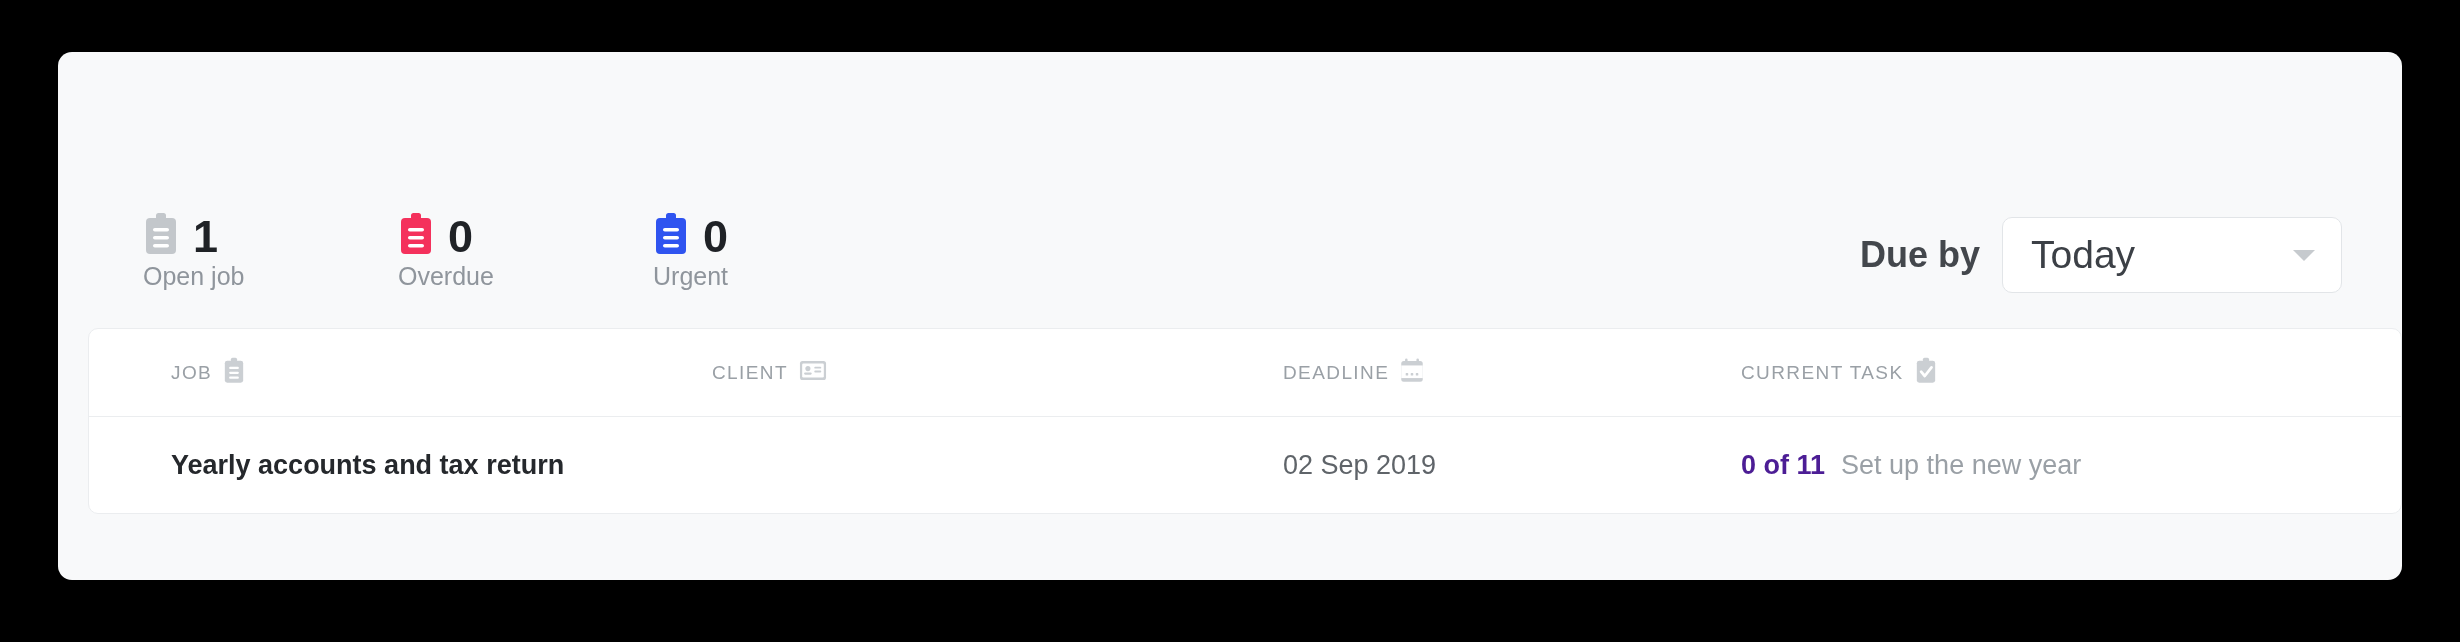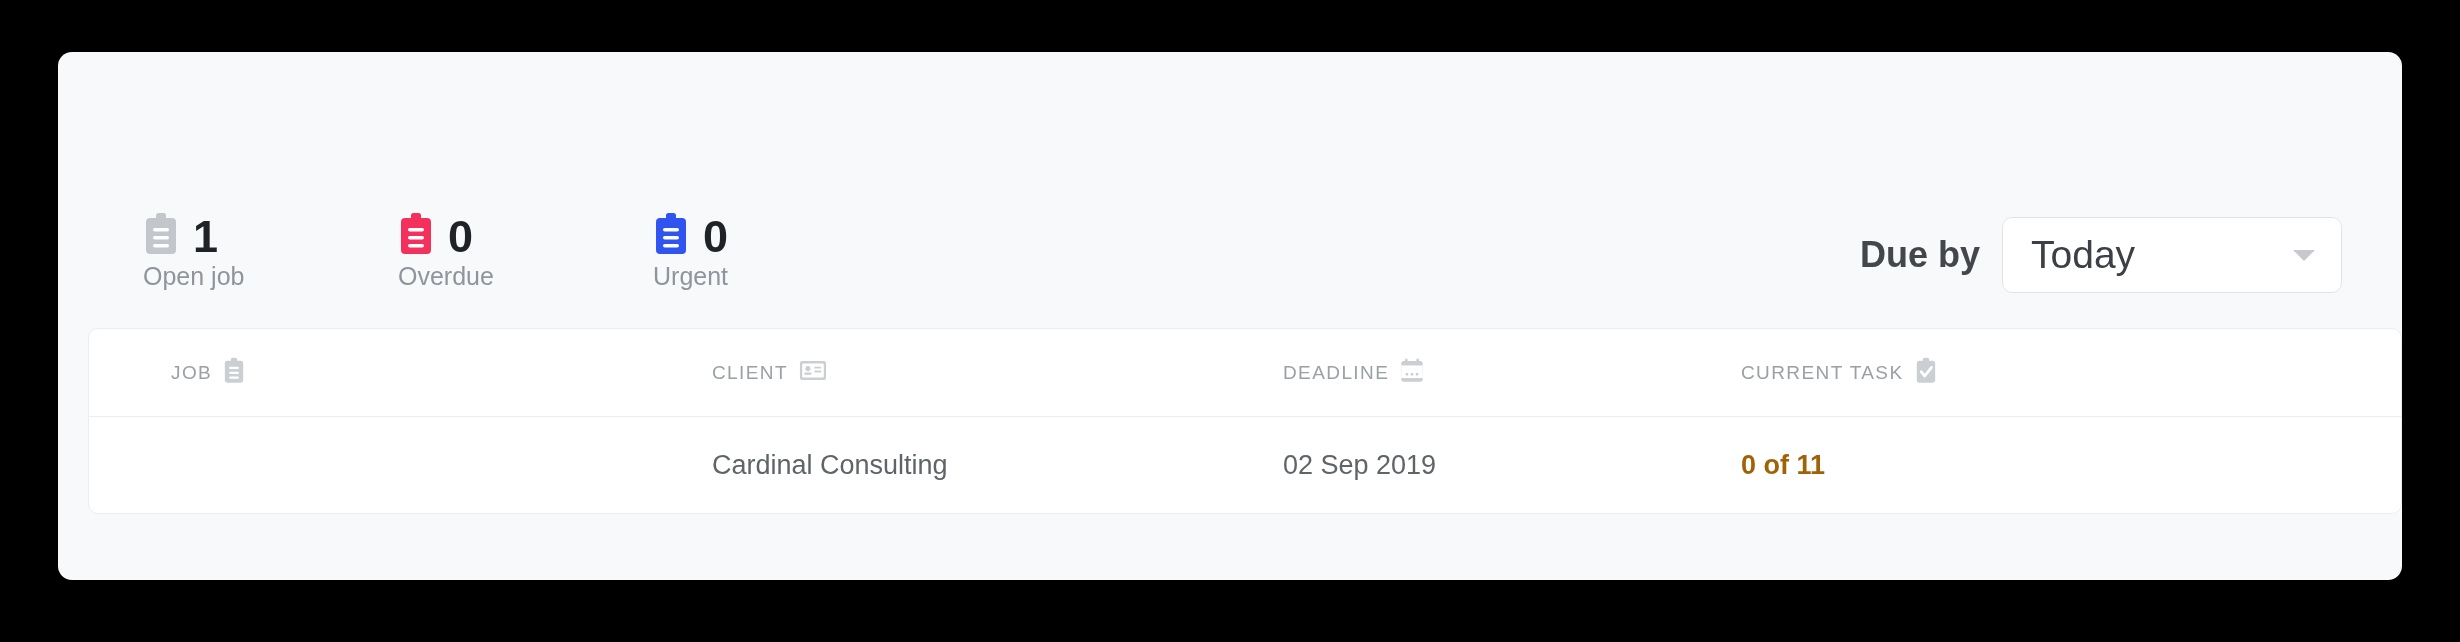--- a/index.html
+++ b/index.html
@@ -147,21 +147,21 @@
     display: flex;
     align-items: baseline;
     gap: 16px;
   }
   .td-job {
     font-weight: bold;
     color: #25282c;
   }
   .task-count {
     font-weight: bold;
-    color: #a16207;
+    color: #4c1d95;
   }
   .task-name {
     color: #9aa0a6;
   }
 
   
   .col-job      { left: 82px; }
   .col-client   { left: 623px; }
   .col-deadline { left: 1194px; }
   .col-task     { left: 1652px; }
@@ -282,20 +282,21 @@
           <svg width="22" height="27" viewBox="0 0 36 44">
             <rect x="3" y="6" width="30" height="36" rx="4" fill="#cbcfd3"></rect>
             <rect x="13" y="1" width="10" height="8" rx="2.5" fill="#cbcfd3"></rect>
             <path d="M10 24 L16 31 L27 17" stroke="#ffffff" stroke-width="4.5" fill="none" stroke-linecap="round" stroke-linejoin="round"></path>
           </svg>
         </span>
       </div>
     </div>
 
     <div class="trow">
-      <div class="td col-client">Cardinal Consulting</div>
+      <div class="td td-job col-job">Yearly accounts and tax return</div>
       <div class="td col-deadline">02 Sep 2019</div>
       <div class="td col-task">
         <span class="task-count">0 of 11</span>
+        <span class="task-name">Set up the new year</span>
       </div>
     </div>
   </div>
 </div>
 
 </body></html>

